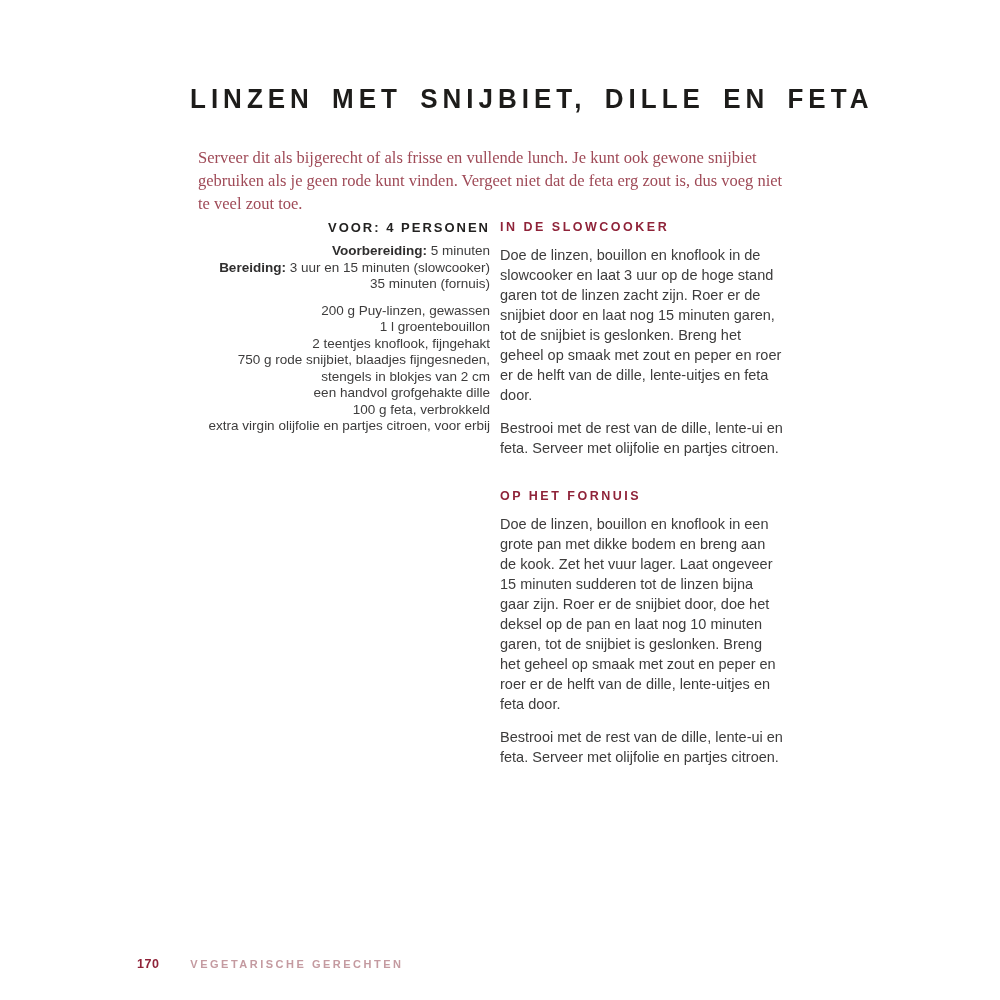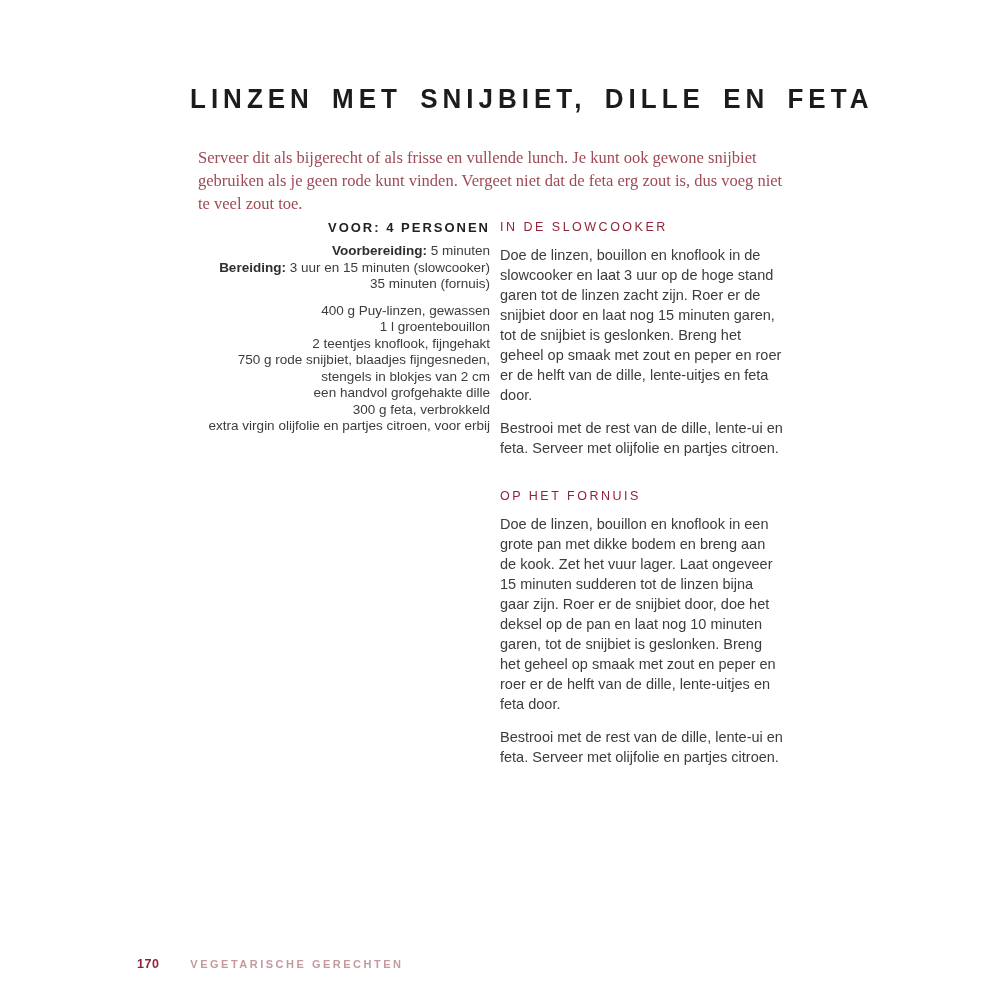--- a/index.html
+++ b/index.html
@@ -79,21 +79,21 @@
   
   .right-col {
     position: absolute;
     left: 500px;
     top: 220px;
     width: 284px;
     color: #3d3c3c;
   }
   .method-heading {
     font-size: 12.5px;
-    font-weight: normal;
+    font-weight: bold;
     letter-spacing: 2.5px;
     color: #8f2339;
     margin: 0 0 11px 0;
   }
   .method-para {
     font-size: 14.5px;
     line-height: 20px;
     margin: 0 0 13px 0;
   }
   .method-block.second {
@@ -133,26 +133,26 @@
   <div class="left-col">
     <div class="serves-label">VOOR: 4 PERSONEN</div>
 
     <div class="meta">
       <div class="meta-line"><span class="meta-label">Voorbereiding:</span><span> 5 minuten</span></div>
       <div class="meta-line"><span class="meta-label">Bereiding:</span><span> 3 uur en 15 minuten (slowcooker)</span></div>
       <div class="meta-line"><span class="meta-label"></span><span>35 minuten (fornuis)</span></div>
     </div>
 
     <div class="ingredients">
-      <div class="ingredient">400 g Puy-linzen, gewassen</div>
+      <div class="ingredient">200 g Puy-linzen, gewassen</div>
       <div class="ingredient">1 l groentebouillon</div>
       <div class="ingredient">2 teentjes knoflook, fijngehakt</div>
       <div class="ingredient">750 g rode snijbiet, blaadjes fijngesneden, stengels in blokjes van 2 cm</div>
       <div class="ingredient">een handvol grofgehakte dille</div>
-      <div class="ingredient">300 g feta, verbrokkeld</div>
+      <div class="ingredient">100 g feta, verbrokkeld</div>
       <div class="ingredient">extra virgin olijfolie en partjes citroen, voor erbij</div>
     </div>
   </div>
 
   <div class="right-col">
     <div class="method-block">
       <h2 class="method-heading">IN DE SLOWCOOKER</h2>
       <p class="method-para">Doe de linzen, bouillon en knoflook in de slowcooker en laat 3 uur op de hoge stand garen tot de linzen zacht zijn. Roer er de snijbiet door en laat nog 15 minuten garen, tot de snijbiet is geslonken. Breng het geheel op smaak met zout en peper en roer er de helft van de dille, lente-uitjes en feta door.</p>
       <p class="method-para">Bestrooi met de rest van de dille, lente-ui en feta. Serveer met olijfolie en partjes citroen.</p>
     </div>

